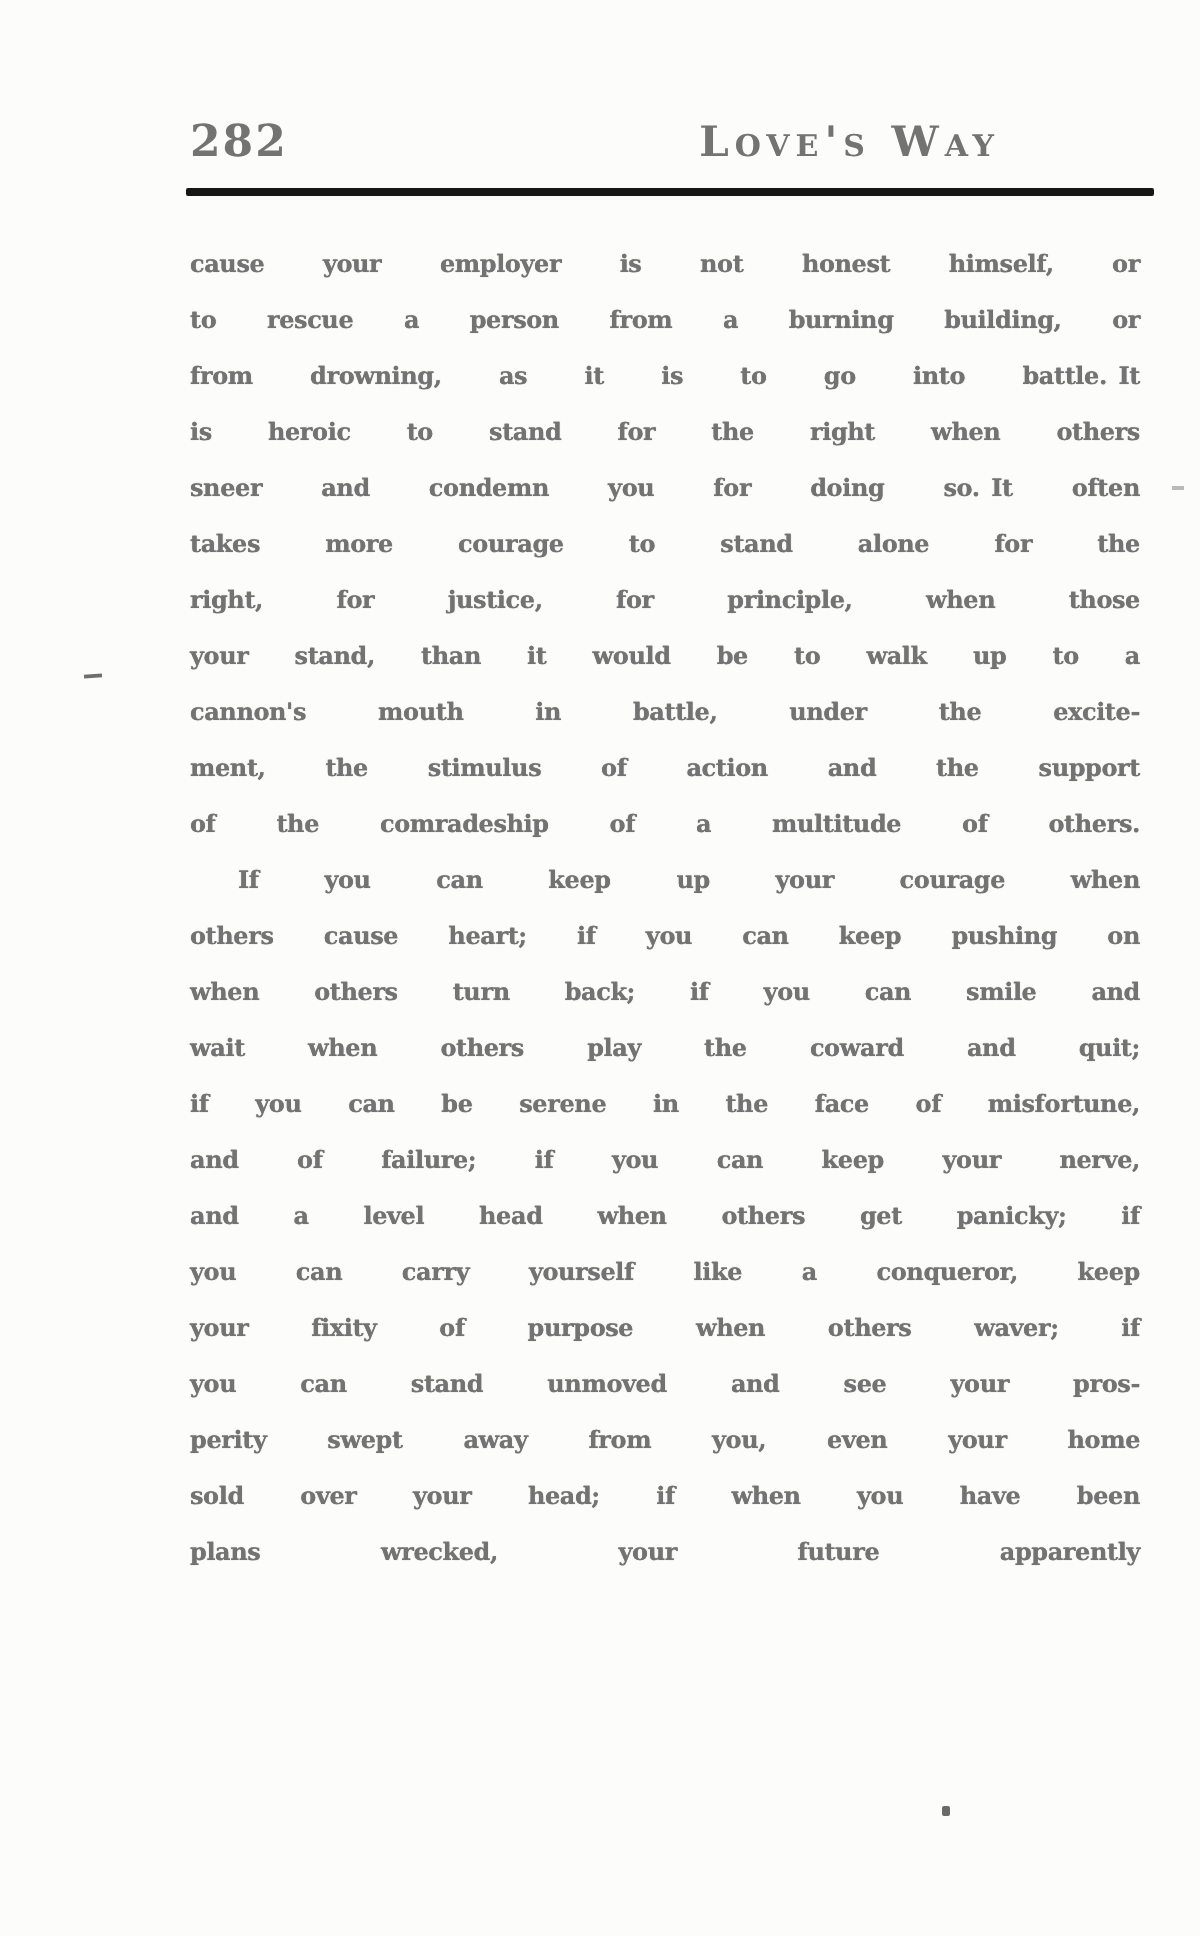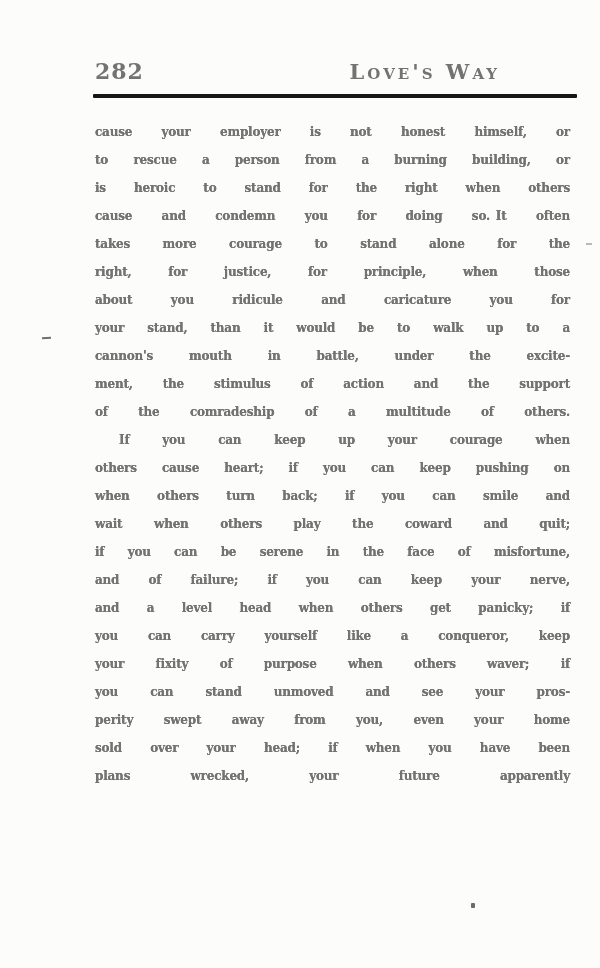--- a/index.html
+++ b/index.html
@@ -86,25 +86,25 @@
   <div class="header">
     <span class="pagenum">282</span>
     <span class="running-title">Love's Way</span>
     <span class="header-spacer"></span>
   </div>
   <div class="rule"></div>
   <div class="body-text">
       <div>
         <div class="line">cause your employer is not honest himself, or</div>
         <div class="line">to rescue a person from a burning building, or</div>
+        <div class="line">from drowning, as it is to go into battle. It</div>
         <div class="line">is heroic to stand for the right when others</div>
-        <div class="line">cause and condemn you for doing so. It often</div>
+        <div class="line">sneer and condemn you for doing so. It often</div>
         <div class="line">takes more courage to stand alone for the</div>
         <div class="line">right, for justice, for principle, when those</div>
-        <div class="line">about you ridicule and caricature you for</div>
         <div class="line">your stand, than it would be to walk up to a</div>
         <div class="line">cannon's mouth in battle, under the excite-</div>
         <div class="line">ment, the stimulus of action and the support</div>
         <div class="line">of the comradeship of a multitude of others.</div>
       </div>
       <div>
         <div class="line indent">If you can keep up your courage when</div>
         <div class="line">others cause heart; if you can keep pushing on</div>
         <div class="line">when others turn back; if you can smile and</div>
         <div class="line">wait when others play the coward and quit;</div>

